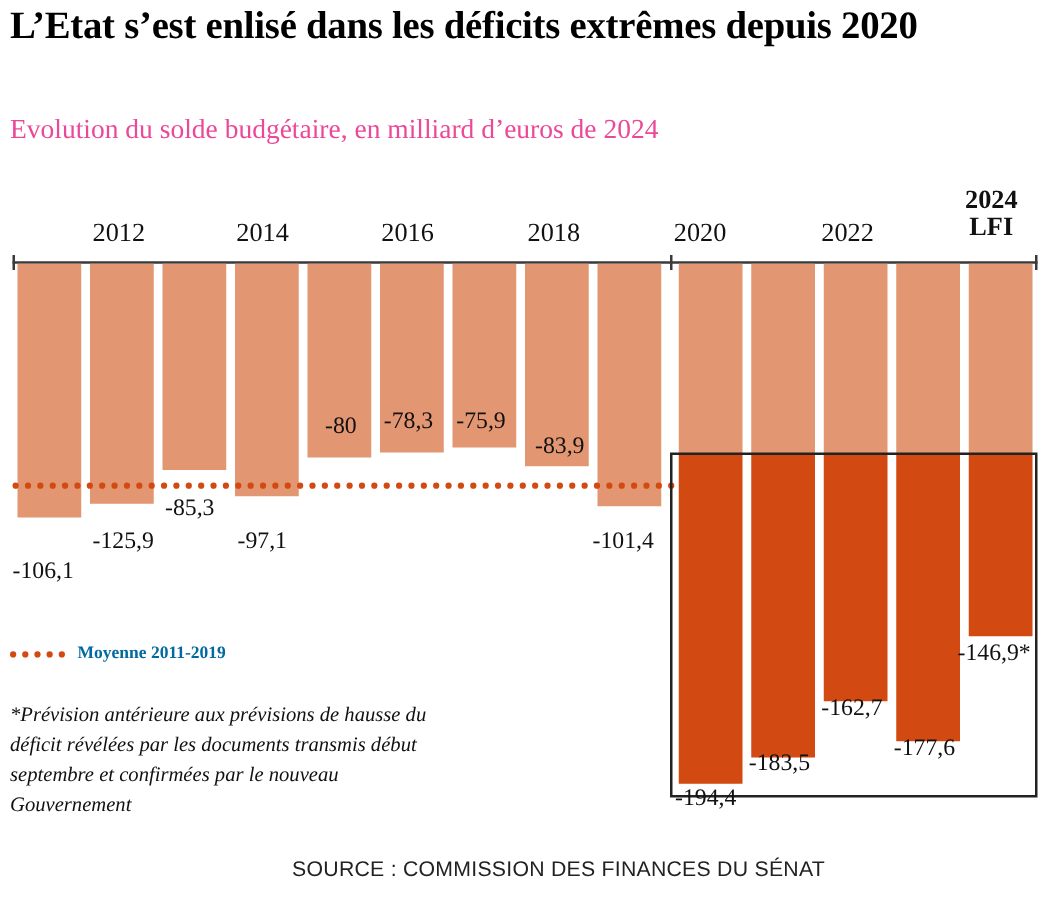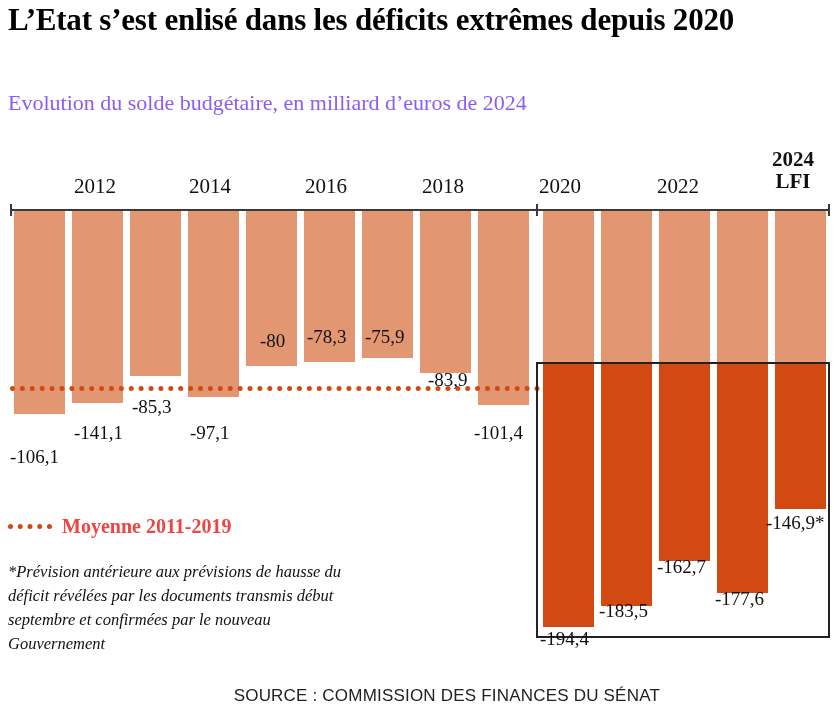--- a/index.html
+++ b/index.html
@@ -34,21 +34,21 @@
     color: #000000;
   }
   .subtitle {
     position: absolute;
     left: 8px;
     top: 90px;
     width: 824px;
     font-family: "Liberation Serif", serif;
     font-size: 22px;
     line-height: 1.2;
-    color: #8b5cf6;
+    color: #ec4899;
   }
   
   .chart {
     position: absolute;
     left: 8px;
     top: 134px;
     width: 824px;
     height: 530px;
   }
   
@@ -125,22 +125,22 @@
     gap: 10px;
   }
   .legend-dots {
     width: 44px;
     height: 0;
     border-top: 5px dotted #d24a11;
   }
   .legend-text {
     font-family: "Liberation Serif", serif;
     font-weight: bold;
-    font-size: 20px;
-    color: #ef4444;
+    font-size: 14px;
+    color: #0369a1;
     white-space: nowrap;
   }
   
   .footnote {
     position: absolute;
     left: 8px;
     top: 560px;
     width: 360px;
     font-family: "Liberation Serif", serif;
     font-style: italic;
@@ -218,27 +218,27 @@
     <div class="bar deep" style="left:593px;top:229px; width:51px; height:243px;"></div>
     <div class="bar deep" style="left:651px;top:229px; width:51px; height:198px;"></div>
     <div class="bar deep" style="left:709px;top:229px; width:51px; height:230px;"></div>
     <div class="bar deep" style="left:767px;top:229px; width:51px; height:146px;"></div>
 
     <div class="mean-line"></div>
 
     <div class="deficit-box"></div>
 
     <div class="bar-value" style="left:2px;   top:312px;">-106,1</div>
-    <div class="bar-value" style="left:66px;  top:288px;">-141,1</div>
+    <div class="bar-value" style="left:66px;  top:288px;">-125,9</div>
     <div class="bar-value" style="left:124px; top:262px;">-85,3</div>
     <div class="bar-value" style="left:182px; top:288px;">-97,1</div>
     <div class="bar-value" style="left:252px; top:196px;">-80</div>
     <div class="bar-value" style="left:299px; top:192px;">-78,3</div>
     <div class="bar-value" style="left:357px; top:192px;">-75,9</div>
-    <div class="bar-value" style="left:420px; top:212px;margin-top:23px;">-83,9</div>
+    <div class="bar-value" style="left:420px; top:212px;">-83,9</div>
     <div class="bar-value" style="left:466px; top:288px;">-101,4</div>
 
     <div class="bar-value" style="left:532px; top:494px;">-194,4</div>
     <div class="bar-value" style="left:591px; top:466px;">-183,5</div>
     <div class="bar-value" style="left:649px; top:422px;text-align:center;">-162,7</div>
     <div class="bar-value" style="left:707px; top:454px;text-align:right;">-177,6</div>
     <div class="bar-value" style="left:758px; top:378px;">-146,9*</div>
 
   </div>
 

